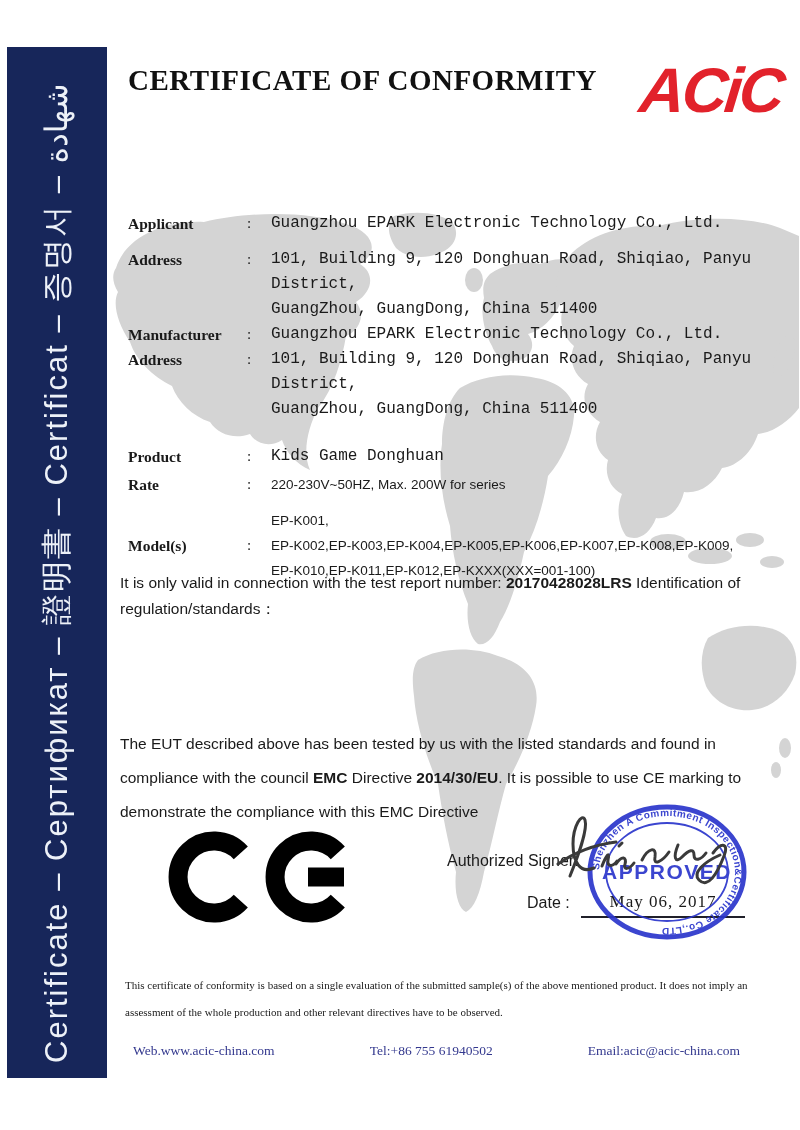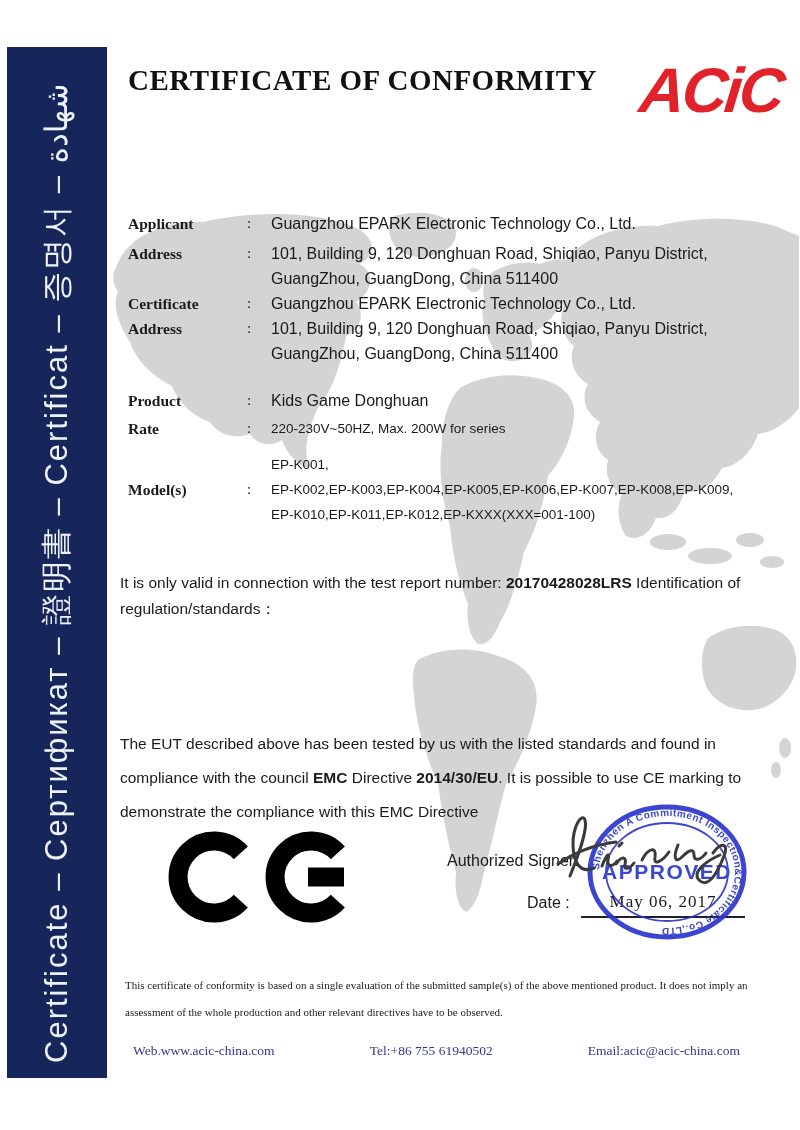--- a/index.html
+++ b/index.html
@@ -37,23 +37,23 @@
     letter-spacing:-3px; transform:skewX(-6deg);
   }
   .certno { position:absolute; left:128px; top:128px; z-index:2; font-size:15.5px; }
   .certno .lbl { font-weight:bold; }
   
   .fields { position:absolute; left:128px; top:211px; width:625px; z-index:2; }
   .frow { display:grid; grid-template-columns:119px 24px 1fr; line-height:25px; }
   .flabel { font-weight:bold; font-size:15.5px; font-family:"Liberation Serif", serif; }
   .fcolon { font-size:15px; }
   .fval { white-space:pre-line; }
-  .v-serif .fval { font-size:16px; font-family:Liberation Sans, sans-serif; }
+  .v-serif .fval { font-size:16px; font-family:Liberation Mono, monospace; }
   .v-sans  .fval { font-size:13.5px; font-family:"Liberation Sans", sans-serif; }
-  .mb5 { margin-bottom:5px; } .mb22 { margin-bottom:22px; }
+  .mb5 { margin-bottom:11px; } .mb22 { margin-bottom:22px; }
   .mb3 { margin-bottom:3px;margin-top:20px; } .mb1 { margin-bottom:1px; } .mb11 { margin-bottom:11px; }
   .row-models .flabel, .row-models .fcolon { align-self:center; }
   
   .validity {
     position:absolute; left:120px; top:570px; width:634px; z-index:2;
     font-family:"Liberation Sans", sans-serif; font-size:15.5px; line-height:26px;
   }
   .validity b { font-weight:bold; }
   .standards {
     position:absolute; left:272px; top:631px; z-index:2;
@@ -142,21 +142,21 @@
       <div class="fcolon">:</div>
       <div class="fval">Guangzhou EPARK Electronic Technology Co., Ltd.</div>
     </div>
     <div class="frow v-serif">
       <div class="flabel">Address</div>
       <div class="fcolon">:</div>
       <div class="fval">101, Building 9, 120 Donghuan Road, Shiqiao, Panyu District,
 GuangZhou, GuangDong, China 511400</div>
     </div>
     <div class="frow v-serif">
-      <div class="flabel">Certificate</div>
+      <div class="flabel">Manufacturer</div>
       <div class="fcolon">:</div>
       <div class="fval">Guangzhou EPARK Electronic Technology Co., Ltd.</div>
     </div>
     <div class="frow v-serif mb22">
       <div class="flabel">Address</div>
       <div class="fcolon">:</div>
       <div class="fval">101, Building 9, 120 Donghuan Road, Shiqiao, Panyu District,
 GuangZhou, GuangDong, China 511400</div>
     </div>
     <div class="frow v-serif mb3">

